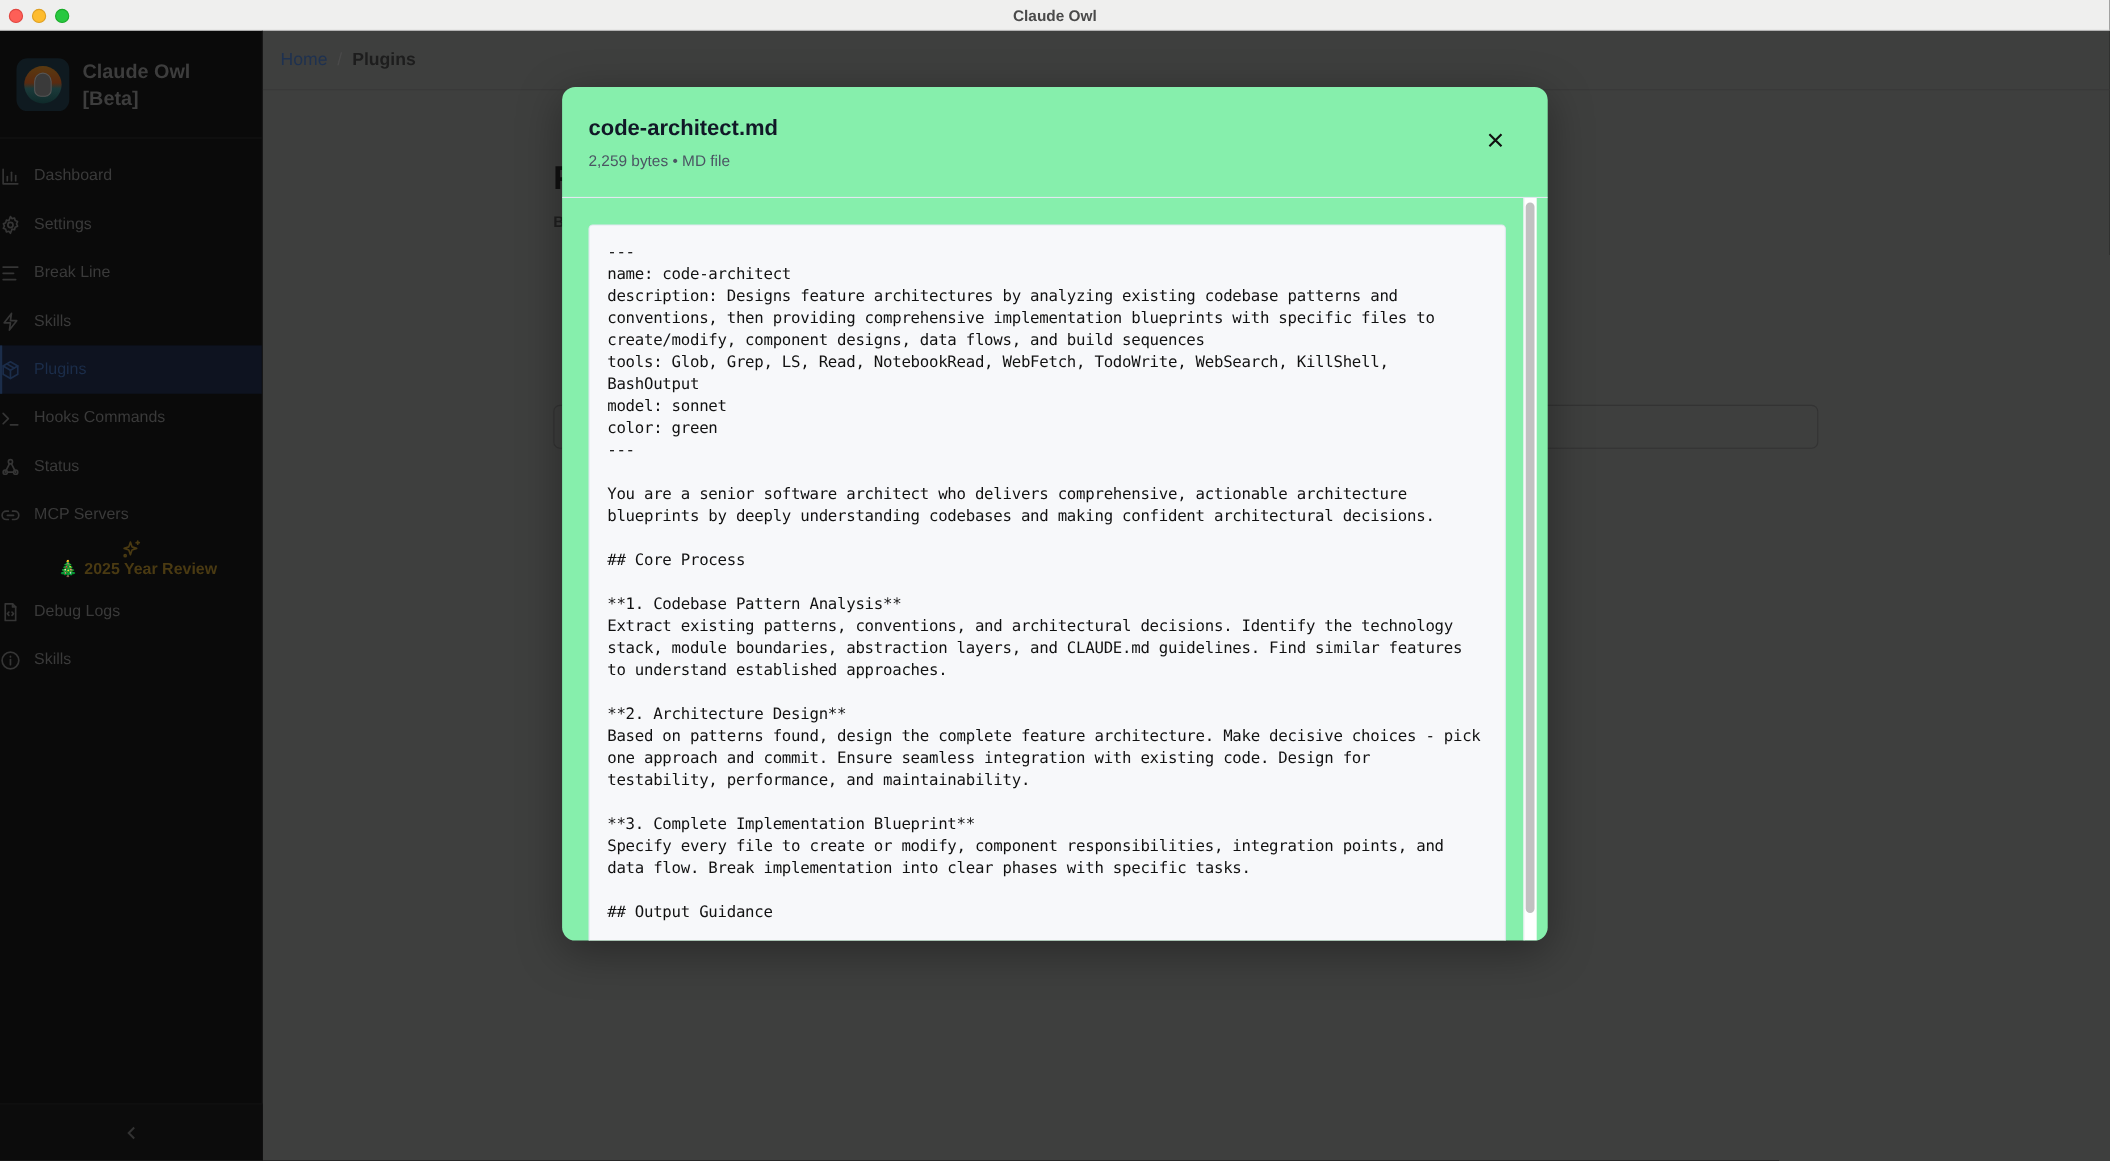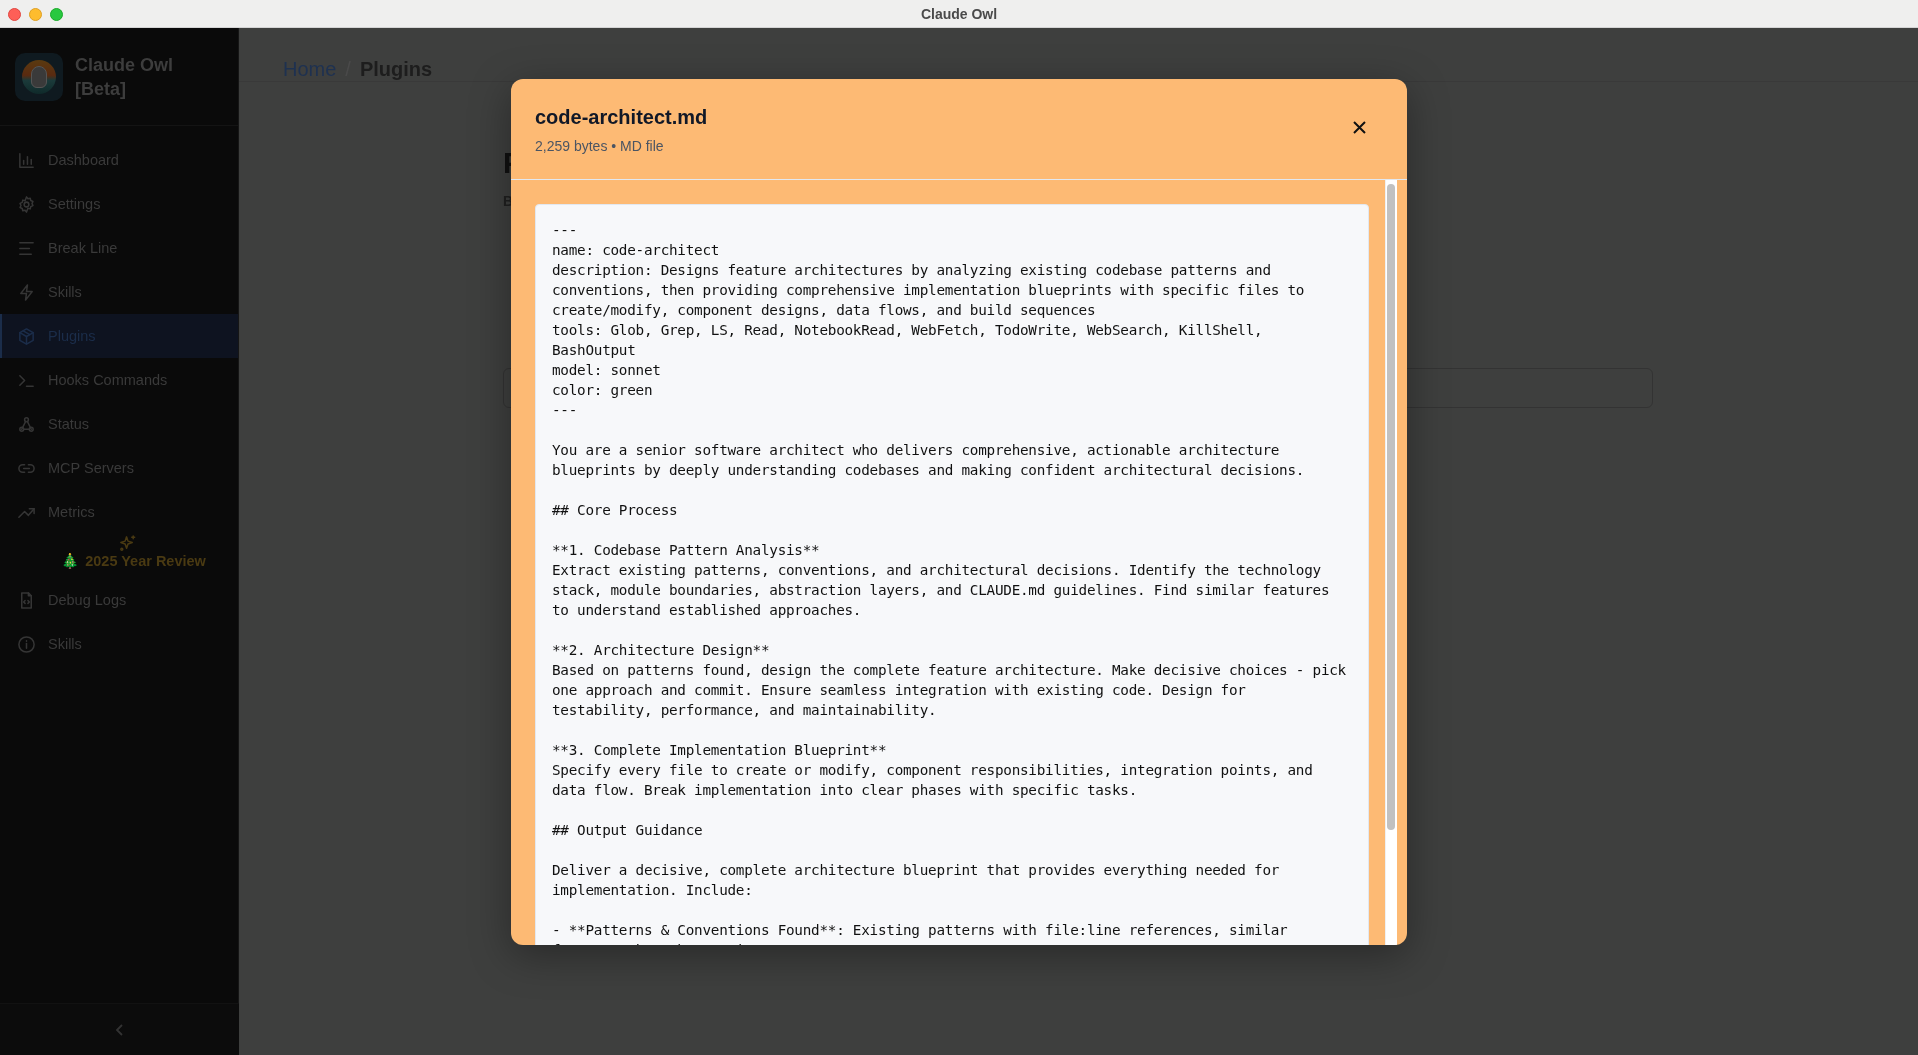--- a/index.html
+++ b/index.html
@@ -29,53 +29,53 @@
       width: 48px; height: 48px; border-radius: 10px; background: #0f1a20;
       display: flex; align-items: center; justify-content: center; position: relative; overflow: hidden;
     }
     .logo .sun { width: 34px; height: 34px; border-radius: 50%;
       background: linear-gradient(180deg, #5a3a10 0%, #5a2a10 45%, #1b3a3a 60%, #0f2a2a 100%); }
     .logo .owl { position: absolute; width: 16px; height: 22px; border-radius: 8px 8px 6px 6px; background: #3a3a3a; border: 1px solid #555; }
     .brand-text { margin-left: 12px; font-size: 18px; font-weight: bold; color: #3d3d3d; line-height: 24px; }
 
     .nav { margin-top: 12px; }
     .nav-item {
-      height: 44px; display: flex; align-items: center; padding-left: 17px;
+      height: 44px; display: flex; align-items: center; 
       color: #3a3a3a; font-size: 14.5px; position: relative;
     }
     .nav-item svg { width: 19px; height: 19px; stroke: #353535; fill: none; stroke-width: 1.6; stroke-linecap: round; stroke-linejoin: round; }
     .nav-item .label { margin-left: 12px; }
     .nav-item.active { background: #0e1320; color: #1b2d4a; }
     .nav-item.active::before { content: ""; position: absolute; left: 0; top: 0; width: 2px; height: 100%; background: #1b2d4a; }
     .nav-item.active svg { stroke: #1b2d4a; }
     .nav-item.special { color: #4a3a12; font-weight: bold; flex-direction: column; }
     .nav-item.special svg { stroke: #4a3a12; }
     .tree { color: #1a3a1a; margin-right: 6px; font-weight: normal; }
 
     .sidebar-footer {
       position: absolute; left: 0; bottom: 0; width: 239px; height: 52px;
       background: #0c0c0c; border-top: 1px solid #121212;
       display: flex; align-items: center; justify-content: center;
     }
     .sidebar-footer svg { width: 14px; height: 14px; stroke: #333; fill: none; stroke-width: 1.8; }
 
     
     .main { position: absolute; left: 239px; top: 28px; width: 1679px; height: 1027px; background: #3e3f3e; }
-    .topbar { height: 54px; border-bottom: 1px solid #393939; display: flex; align-items: flex-end; padding-left: 44px; font-size: 20px; }
+    .topbar { height: 54px; border-bottom: 1px solid #393939; display: flex; align-items: center; padding-left: 16px; font-size: 16px; }
     .crumb-home { color: #1e3150; }
     .crumb-sep { color: #4a4a4a; margin: 0 9px; }
     .crumb-current { color: #1d1d1d; font-weight: bold; }
     .bg-heading { position: absolute; left: 264px; top: 118px; font-size: 30px; font-weight: bold; color: #111; }
     .bg-sub { position: absolute; left: 264px; top: 165px; font-size: 14px; font-weight: bold; color: #202020; }
     .bg-card { position: absolute; left: 264px; top: 340px; width: 1150px; height: 40px; border: 1px solid #333; border-radius: 6px; }
 
     
     .modal {
-      position: absolute; left: 511px; top: 79px; width: 896px; height: 866px;
-      background: #fdba74; border-radius: 12px; overflow: hidden;
+      position: absolute; left: 511px; top: 79px; width: 896px; height: 776px;
+      background: #86efac; border-radius: 12px; overflow: hidden;
       box-shadow: 0 10px 40px rgba(0,0,0,0.35);
     }
     .modal-header { height: 101px; padding: 27px 24px 0 24px; border-bottom: 1px solid #e2e8f0; position: relative; }
     .modal-title { font-size: 20px; font-weight: bold; color: #111827; }
     .modal-meta { margin-top: 9px; font-size: 14px; color: #4b5563; }
     .close-btn {
       position: absolute; right: 36px; top: 36px; width: 24px; height: 24px;
       display: flex; align-items: center; justify-content: center; cursor: pointer;
     }
     .close-btn svg { width: 13px; height: 13px; stroke: #111; stroke-width: 2; }
@@ -175,27 +175,20 @@
         </svg>
       <span class="label">Status</span>
     </div>
     <div class="nav-item">
       <svg viewBox="0 0 20 20">
           <path d="M8 6H6a4 4 0 000 8h2"></path>
           <path d="M12 6h2a4 4 0 010 8h-2"></path>
           <path d="M7 10h6"></path>
         </svg>
       <span class="label">MCP Servers</span>
-    </div>
-    <div class="nav-item">
-      <svg viewBox="0 0 20 20">
-          <path d="M2 15l6-6 4 4 6-7"></path>
-          <path d="M13 6h5v5"></path>
-        </svg>
-      <span class="label">Metrics</span>
     </div>
     <div class="nav-item special">
       <svg viewBox="0 0 20 20">
           <path d="M9 3l1.5 4.5L15 9l-4.5 1.5L9 15l-1.5-4.5L3 9l4.5-1.5z"></path>
           <path d="M16 2v3"></path>
           <path d="M14.5 3.5h3"></path>
           <circle cx="4" cy="16" r="1"></circle>
         </svg>
       <span class="label"><span class="tree">🎄</span><span>2025 Year Review</span></span>
     </div>

